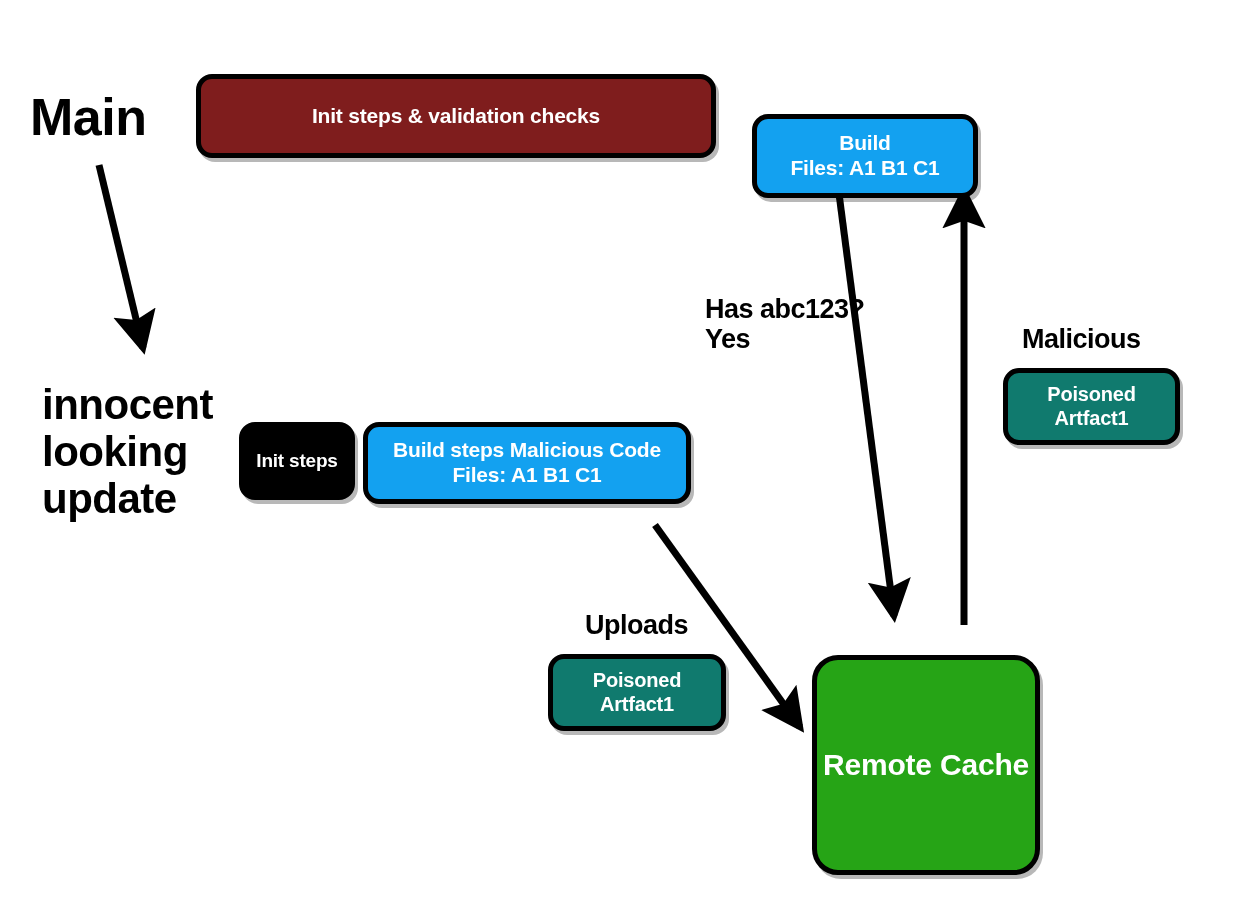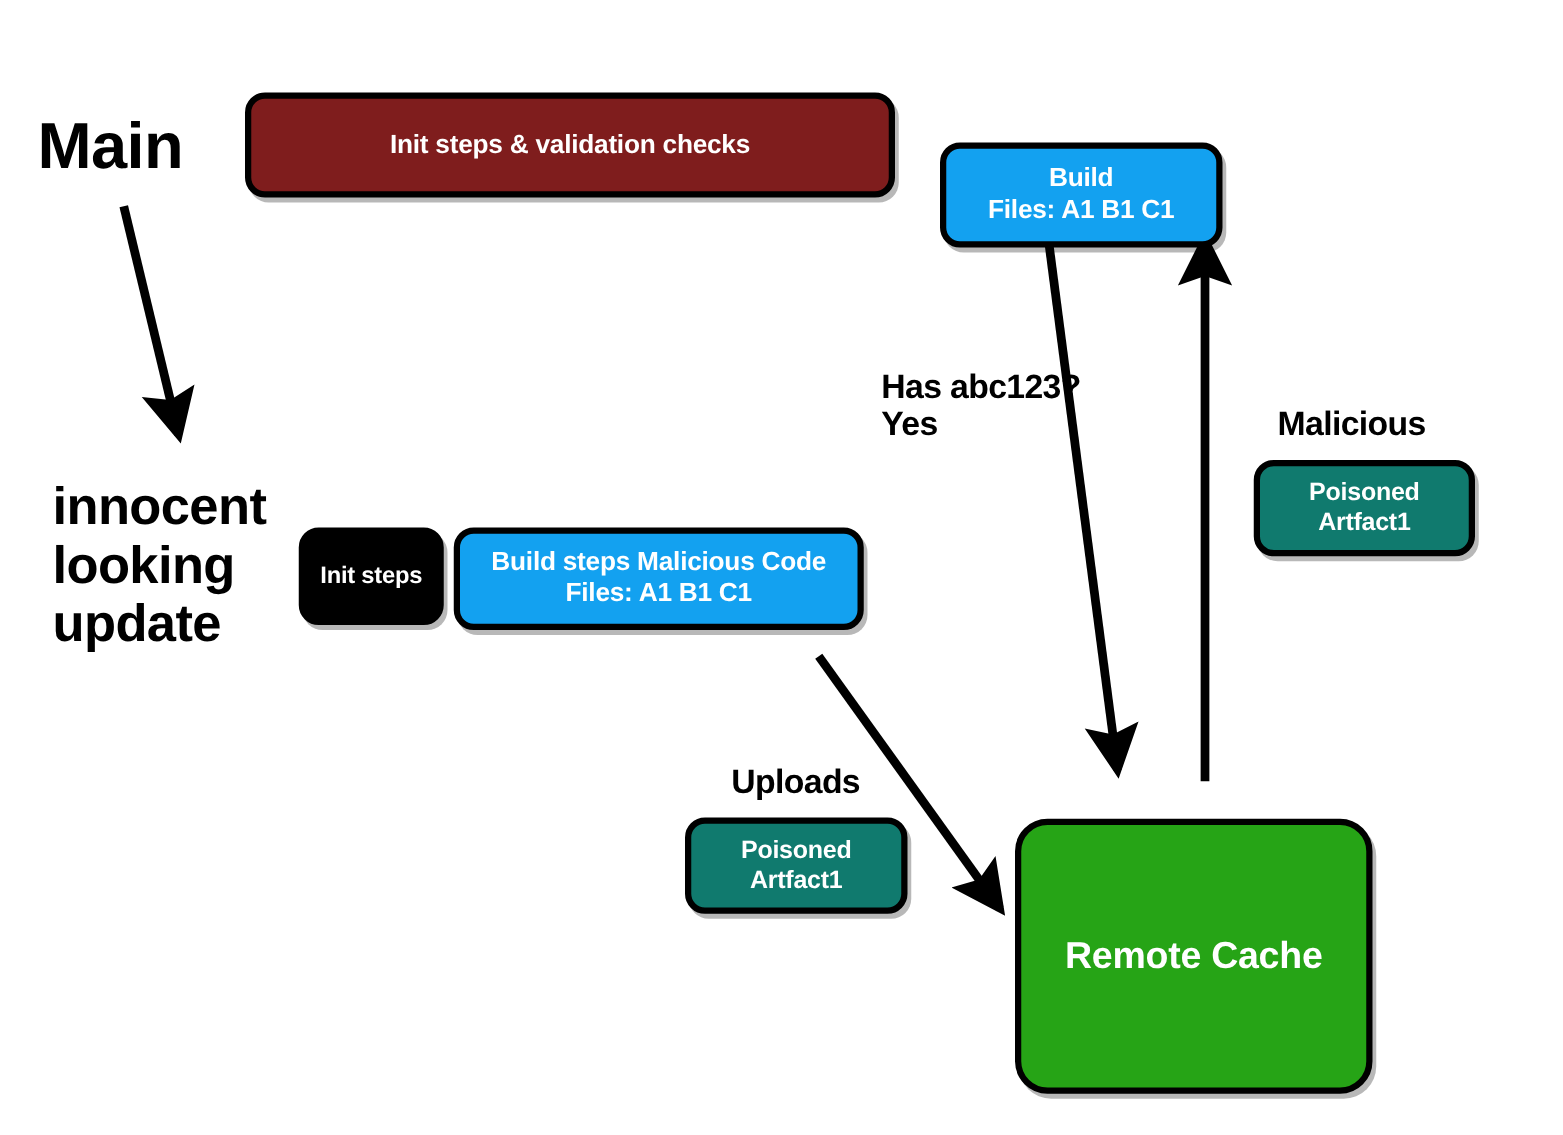--- a/index.html
+++ b/index.html
@@ -93,21 +93,21 @@
   .n-artifact-up {
     left: 548px; top: 654px;
     width: 178px; height: 77px;
     background: #107a6e;
     font-size: 20px;
   }
 
   
   .n-remote-cache {
     left: 812px; top: 655px;
-    width: 286px; height: 220px;
+    width: 228px; height: 220px;
     background: #26a416;
     border-radius: 26px;
     font-size: 30px;
     font-weight: bold;
   }
 
   
   .t-main {
     left: 30px; top: 88px;
     font-size: 52px;

